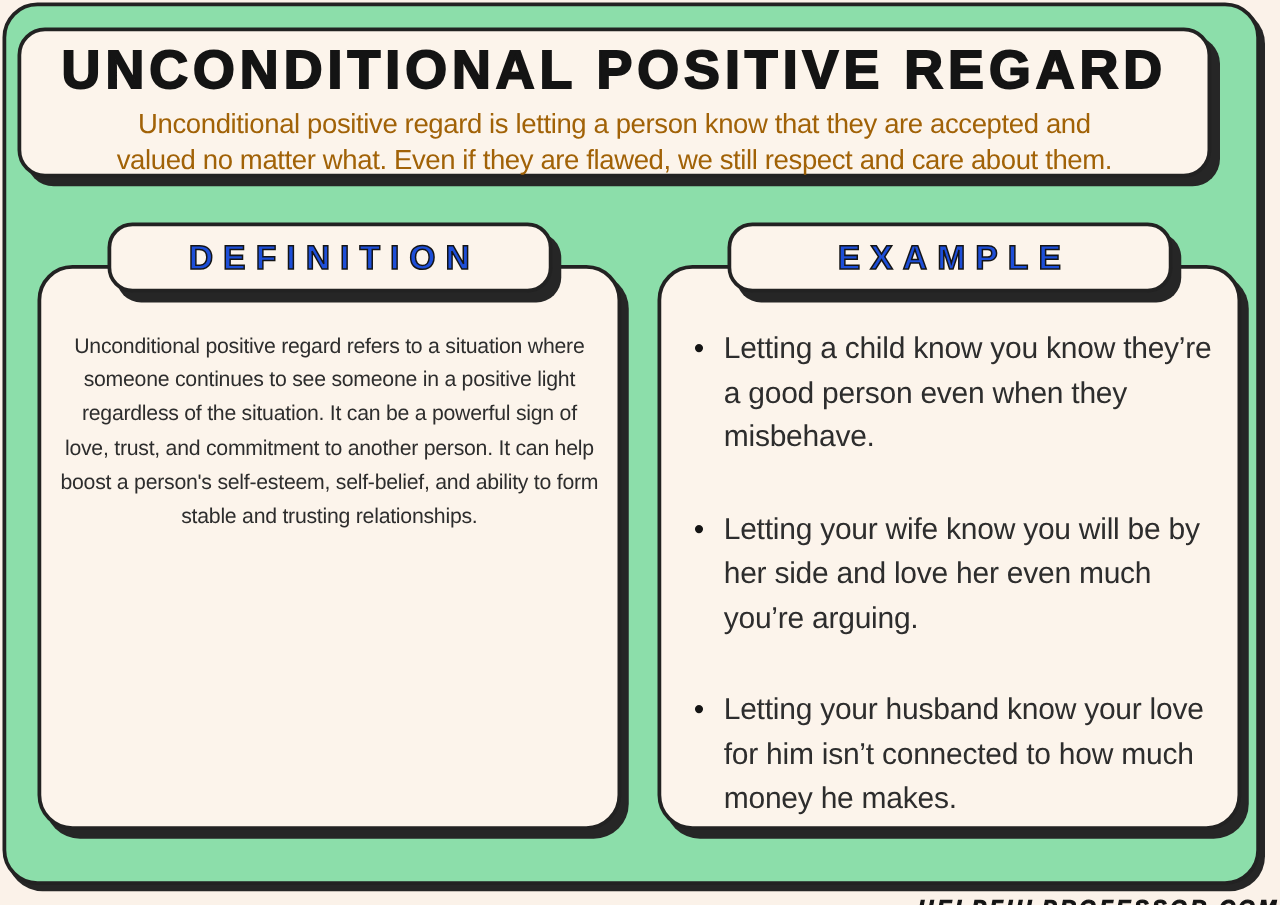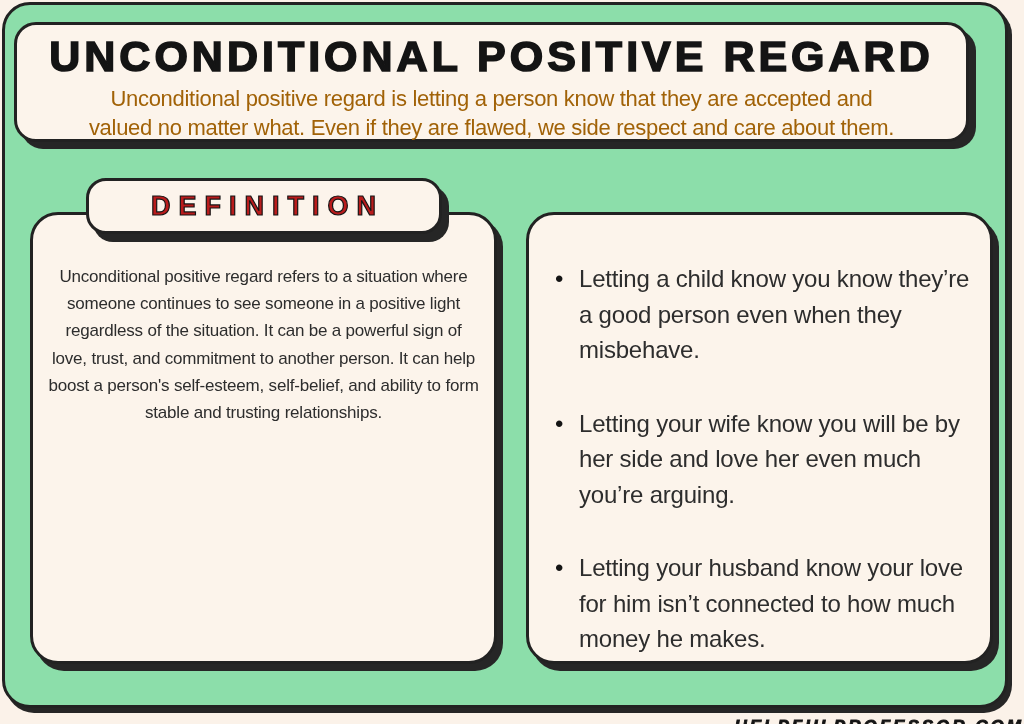--- a/index.html
+++ b/index.html
@@ -80,21 +80,21 @@
     border:3px solid var(--ink);
     border-radius:20px;
     box-shadow:7px 8px 0 var(--shadow);
     display:flex;align-items:center;justify-content:center;
   }
   .tab .tab-label{
     font-size:27px;
     font-weight:800;
     letter-spacing:8px;
     padding-left:8px; 
-    color:#b91c1c;
+    color:#1d4ed8;
     -webkit-text-stroke:1.2px #141414;
   }
   .card .body-text{
     margin:48px 14px 0 14px;
     font-size:17px;
     line-height:1.6;
     text-align:center;
     color:#2d2d2d;
     letter-spacing:-0.2px;
   }
@@ -137,32 +137,35 @@
 <body>
 
 <div class="page">
 
   <div class="panel"></div>
 
   <header class="banner">
     <h1>UNCONDITIONAL POSITIVE REGARD</h1>
     <div class="subtitle">
       <span>Unconditional positive regard is letting a person know that they are accepted and</span>
-      <span>valued no matter what. Even if they are flawed, we side respect and care about them.</span>
+      <span>valued no matter what. Even if they are flawed, we still respect and care about them.</span>
     </div>
   </header>
 
   <section class="card definition">
     <div class="tab">
       <span class="tab-label">DEFINITION</span>
     </div>
     <p class="body-text">Unconditional positive regard refers to a situation where someone continues to see someone in a positive light regardless of the situation. It can be a powerful sign of love, trust, and commitment to another person. It can help boost a person's self-esteem, self-belief, and ability to form stable and trusting relationships.</p>
   </section>
 
   <section class="card example">
+    <div class="tab">
+      <span class="tab-label">EXAMPLE</span>
+    </div>
     <ul>
       <li>
         <span class="bullet">•</span>
         <span>Letting a child know you know they’re a good person even when they misbehave.</span>
       </li>
       <li>
         <span class="bullet">•</span>
         <span>Letting your wife know you will be by her side and love her even much you’re arguing.</span>
       </li>
       <li>

